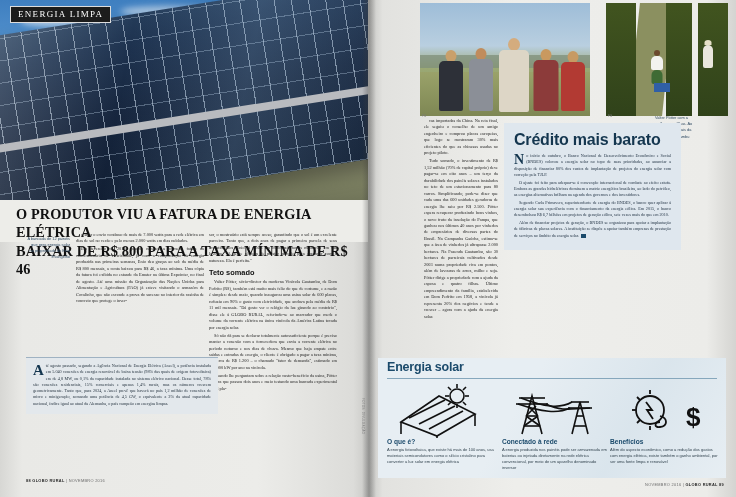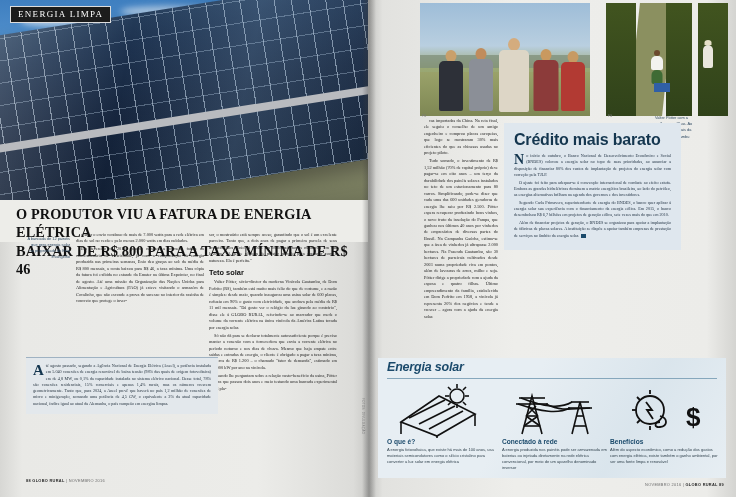--- a/index.html
+++ b/index.html
@@ -79,21 +79,21 @@
   .colC{position:absolute;left:56px;top:118px;width:74px;}
   .creditbox{position:absolute;left:136px;top:123px;width:157px;background:#dfe7ee;padding:8px 10px 10px;}
   .creditbox h2{margin:0 0 4px;font-family:"Liberation Sans",sans-serif;font-size:16px;font-weight:700;color:#14364f;letter-spacing:-.2px;}
   .creditbox .bodytxt{font-size:4.2px;color:#223344;}
   .creditbox .drop{font-size:14px;color:#14364f;}
 
   
   .info{position:absolute;left:10px;top:358px;width:348px;height:120px;background:#e7eef3;}
   .info .wm{position:absolute;inset:0;background:linear-gradient(120deg,rgba(255,255,255,0) 40%,rgba(205,220,230,.5) 70%,rgba(255,255,255,0) 100%);}
   .info h2{position:absolute;left:9px;top:2px;margin:0;font-family:"Liberation Sans",sans-serif;
-    font-size:12.5px;font-weight:700;color:#1b4a6b;letter-spacing:-.2px;font-style:italic;}
+    font-size:12.5px;font-weight:700;color:#1b4a6b;letter-spacing:-.2px;}
   .info .rule{position:absolute;left:9px;top:20px;width:330px;height:1px;background:#86a7bc;}
   .icell{position:absolute;top:24px;width:108px;}
   .icell h3{margin:0 0 2px;font-family:"Liberation Sans",sans-serif;font-size:6.6px;font-weight:700;color:#1b4a6b;}
   .icell p{margin:0;font-family:"Liberation Sans",sans-serif;font-size:4.05px;line-height:1.5;color:#33444f;}
   .iconbox{height:56px;position:relative;}
   .footR{position:absolute;right:12px;top:482px;font-family:"Liberation Sans",sans-serif;font-size:3.9px;letter-spacing:.3px;color:#6a6a6a;}
   .footR b{color:#2a2a2a;}
   .endmark{display:inline-block;width:5px;height:4px;background:#1b4a6b;vertical-align:middle;margin-left:2px;}
 </style>
 </head>
@@ -154,21 +154,21 @@
 
       <div class="colA bodytxt">
         <p>gistrar o envio contínuo de mais de 7.000 watts para a rede elétrica em dias de sol no verão e pelo menos 2.000 watts em dias nublados.</p>
         <p>Em fevereiro de 2016, quando recebeu a primeira fatura da concessionária de eletricidade, já com a compensação da energia produzida nas primeiras semanas, Enio deu graças ao sol: da média de R$ 800 mensais, a conta baixou para R$ 46, a taxa mínima. Uma cópia da fatura foi exibida no estande da Emater na última Expointer, no final de agosto. Até uma missão da Organização das Nações Unidas para Alimentação e Agricultura (FAO) já esteve visitando o armazém de Cocalinho, que não esconde a prova do sucesso no interior da casinha de concreto que protege o inver-</p>
       </div>
 
       <div class="colB">
         <div class="bodytxt">
           <p class="noind">sor, o mostruário está sempre aceso, garantindo que o sol é um excelente parceiro. Tanto que, a dois anos de pagar a primeira parcela de seus investimentos, Enio já pensa em introduzir novas melhorias em sua lavoura. "A gente só tem de prestar atenção para aprender com a natureza. Ela é perfeita."</p>
         </div>
-        <div class="sub">Teto solar</div>
+        <div class="sub">Teto somado</div>
         <div class="bodytxt">
           <p>Valter Pötter, sócio-diretor da moderna Vinícola Guatambu, de Dom Pedrito (RS), também está muito mais feliz do que de costume, e a razão é simples: desde maio, quando inaugurou uma usina solar de 600 placas, reduziu em 90% o gasto com eletricidade, que andava pela média de R$ 11 mil mensais. "Dá gosto ver o relógio da luz girando ao contrário", disse ele à GLOBO RURAL, referindo-se ao marcador que mede o volume da corrente elétrica na única vinícola da América Latina tocada por energia solar.</p>
           <p>Só não dá para se declarar totalmente autossuficiente porque é preciso manter a conexão com a fornecedora que envia a corrente elétrica no período noturno e nos dias de chuva. Mesmo que haja empate entre saídas e entradas de energia, o cliente é obrigado a pagar a taxa mínima, de cerca de R$ 1.200 – o chamado "fator de demanda", estimado em 200.000 kW por ano na vinícola.</p>
           <p>Quando lhe perguntam sobre a relação custo-benefício da usina, Pötter explica que passou dois anos e meio testando uma bancada experimental de 18 pla-</p>
         </div>
       </div>
 
       <div class="box">
         <div class="bodytxt">
           <span class="drop">A</span>

